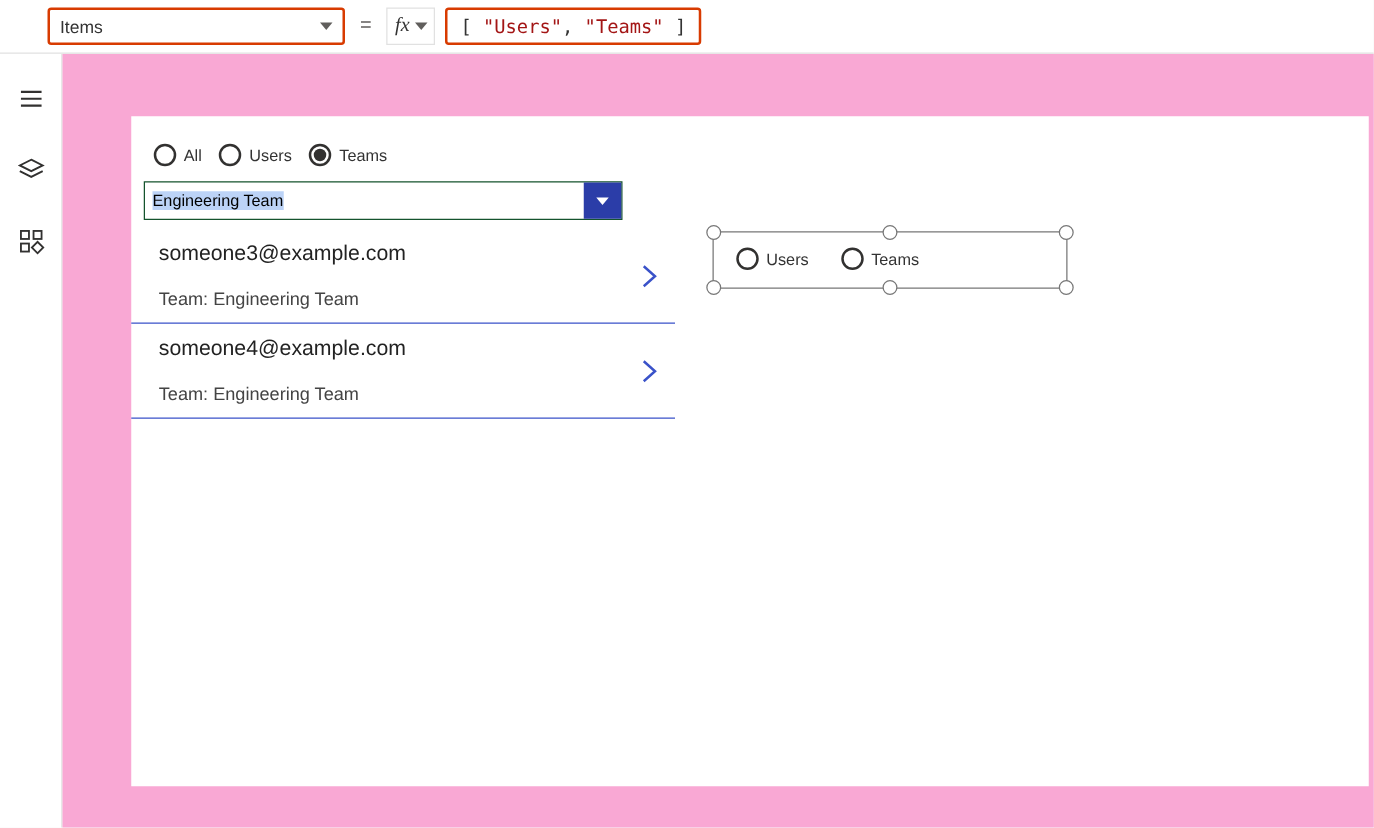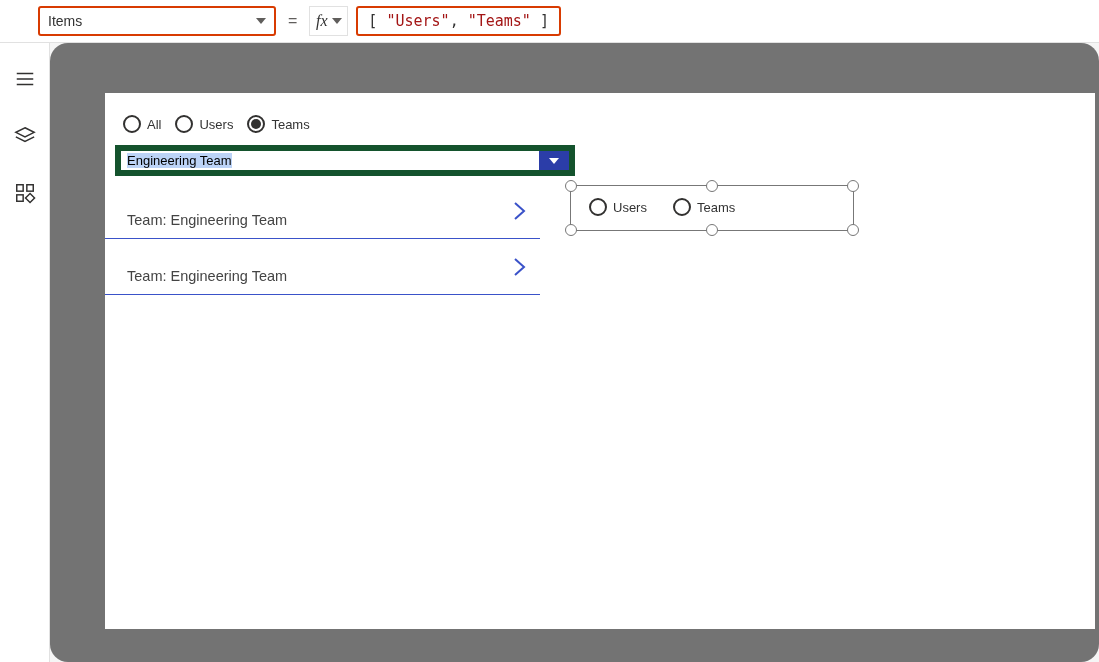--- a/index.html
+++ b/index.html
@@ -88,23 +88,22 @@
   }
   .rail-btn { width: 22px; height: 22px; cursor: pointer; color: #323130; }
 
   
   .canvas-area {
     position: absolute;
     top: 43px;
     left: 50px;
     right: 0;
     bottom: 0;
-    background: #737373;
+    background: #f9a8d4;
     padding: 50px 50px 30px 55px;
-    border-radius: 18px;
   }
   .canvas {
     width: 990px;
     height: 536px;
     background: #fff;
     position: relative;
   }
 
   
   .radio-group {
@@ -122,23 +121,23 @@
   }
   .radio-circle.checked::after {
     content: ""; width: 10px; height: 10px; background: #323130; border-radius: 50%;
   }
 
   
   .dd {
     position: absolute;
     top: 52px;
     left: 10px;
-    width: 460px;
+    width: 383px;
     height: 31px;
-    border: 6px solid #14532d;
+    border: 1px solid #14532d;
     display: flex;
     align-items: stretch;
     font-size: 13px;
     cursor: pointer;
     justify-content: flex-end;
   }
   .dd-text { flex: 1; display: flex; align-items: center; padding: 0 6px; }
   .dd-text span.sel { background: #bcd3f7; }
   .dd-caret { width: 30px; background: #2b3da8; display:flex; align-items:center; justify-content:center; }
 
@@ -240,28 +239,30 @@
           <span class="sel">Engineering Team</span>
         </div>
       <div class="dd-caret">
           <div class="chevron-down"></div>
         </div>
     </div>
 
     <div class="list">
       <div class="list-item">
         <div class="texts">
+          <div class="li-title">someone3@example.com</div>
           <div class="li-sub">Team: Engineering Team</div>
         </div>
         <svg class="chev" width="20" height="30" viewBox="0 0 20 30" fill="none" stroke="#3a52c9" stroke-width="2">
             <polyline points="5 7 14 15 5 23"></polyline>
           </svg>
       </div>
       <div class="list-item">
         <div class="texts">
+          <div class="li-title">someone4@example.com</div>
           <div class="li-sub">Team: Engineering Team</div>
         </div>
         <svg class="chev" width="20" height="30" viewBox="0 0 20 30" fill="none" stroke="#3a52c9" stroke-width="2">
             <polyline points="5 7 14 15 5 23"></polyline>
           </svg>
       </div>
     </div>
 
     <div class="selected-box">
       <div class="radio-group">

